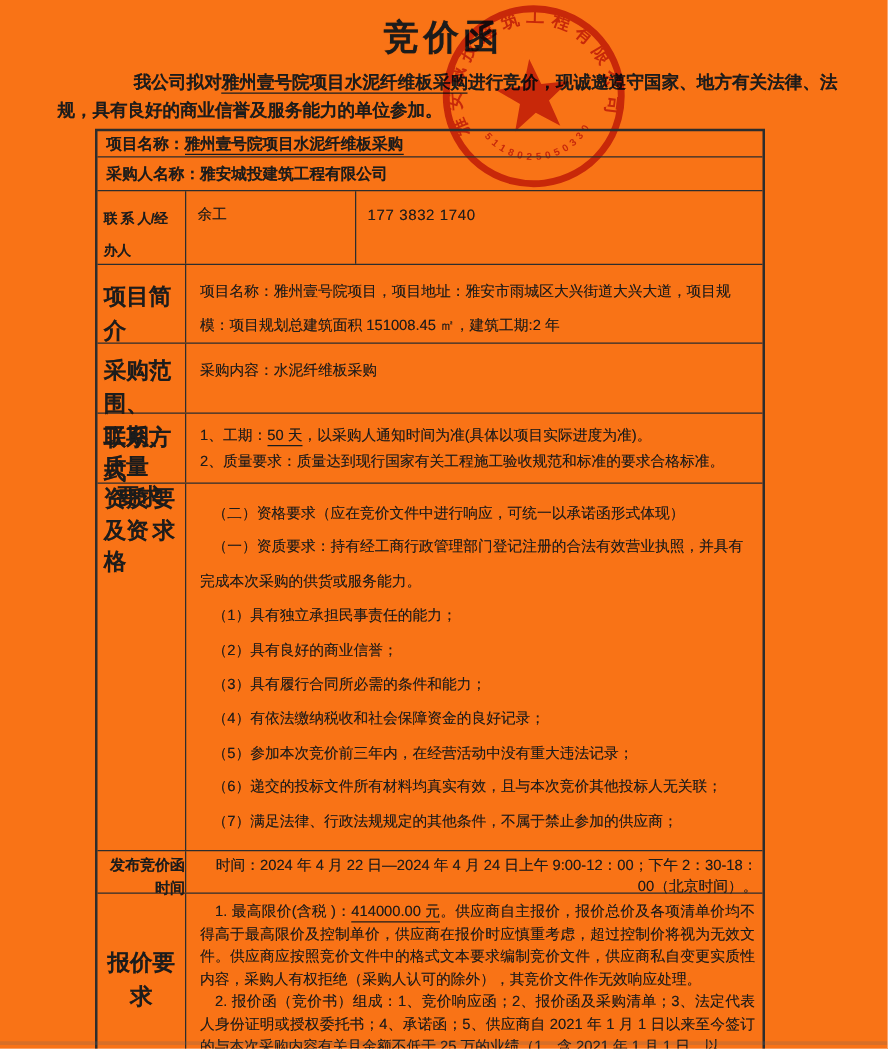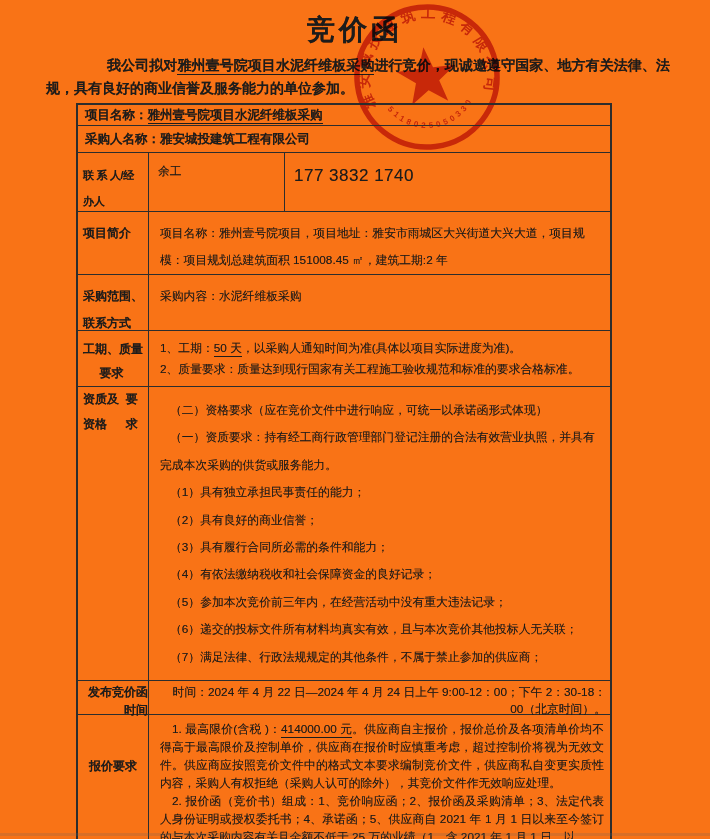--- a/index.html
+++ b/index.html
@@ -40,34 +40,34 @@
     border:2px solid #2d2d2d; box-sizing:border-box;
     background:transparent;
     font-size:11.8px; line-height:1.5;
     text-shadow:0 0 .4px rgba(0,0,0,.4);
   }
   .tr{ display:flex; border-bottom:1.5px solid #2d2d2d; box-sizing:border-box; }
   .tr:last-child{ border-bottom:none; }
   .td{ box-sizing:border-box; }
   .td-label{
     width:71px; flex:none; border-right:1.5px solid #2d2d2d;
-    font-weight:700; font-size:12px; padding-left:5px;
+    font-weight:700; font-size:18px; padding-left:5px;
   }
   .td-content{ flex:1; padding-left:11px; padding-right:4px; }
 
   .r1{ height:21px; }
   .r1 .cell{ line-height:20px; padding-left:7px; font-weight:700; font-size:12.5px; }
   .r2{ height:27px; }
   .r2 .cell{ line-height:26px; padding-left:7px; font-weight:700; font-size:12.5px; }
 
   .r3{ height:59px; }
   .r3 .td-label{ font-size:11px; letter-spacing:-.3px; padding-top:9px; line-height:26px; white-space:nowrap; }
   .r3 .cell-person{ width:136px; flex:none; border-right:1.5px solid #2d2d2d; padding:10px 0 0 9px; }
   .r3 .cell-method{ width:80px; flex:none; border-right:1.5px solid #2d2d2d; padding:10px 0 0 8px; font-weight:700; font-size:12px; }
-  .r3 .cell-phone{ flex:1; padding:10px 0 0 9px; font-size:17px; letter-spacing:.5px; }
+  .r3 .cell-phone{ flex:1; padding:10px 0 0 9px; font-size:12px; letter-spacing:.5px; }
 
   .r4{ height:63px; }
   .r4 .td-label{ padding-top:12px; }
   .r4 .td-content{ padding-top:8px; line-height:26.5px; }
 
   .r5{ height:56px; }
   .r5 .td-label{ padding-top:8px; line-height:27px; }
   .r5 .td-content{ padding-top:8px; line-height:26px; }
 
   .r6{ height:56px; }

